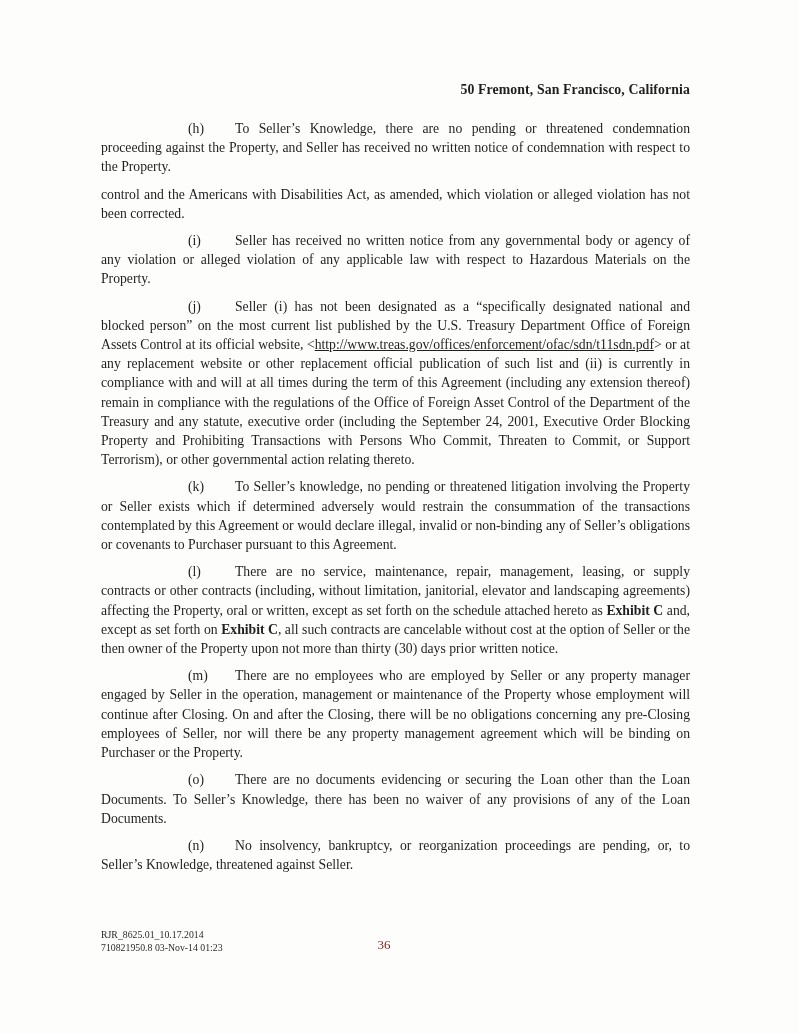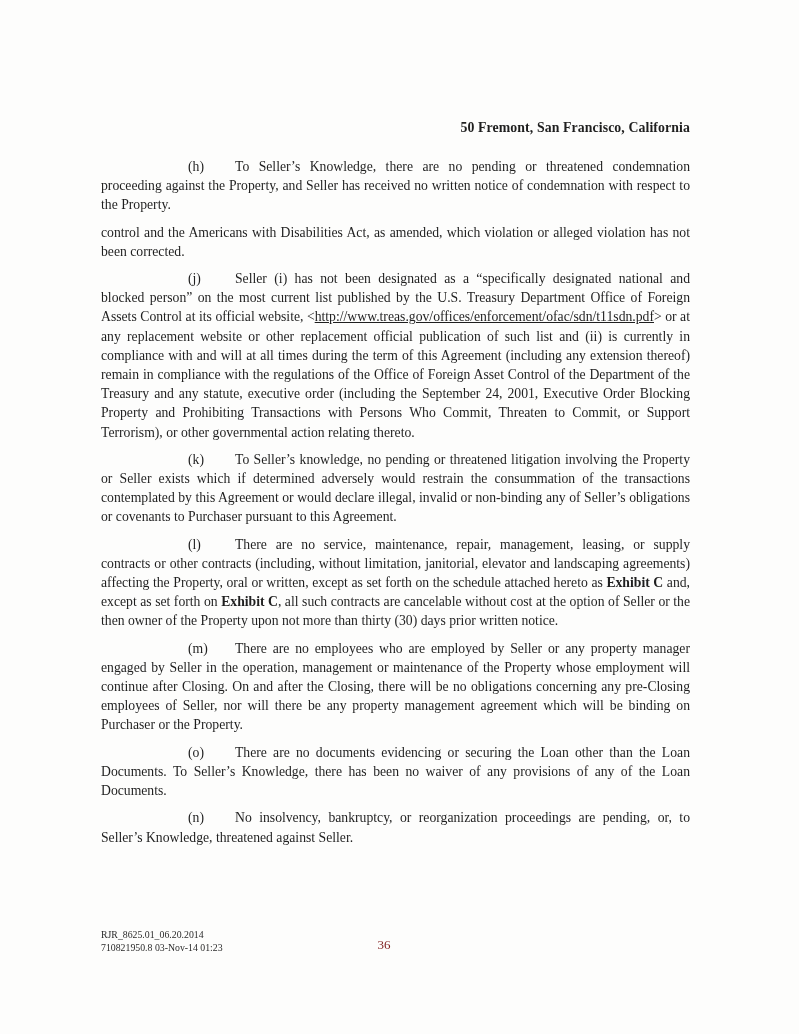--- a/index.html
+++ b/index.html
@@ -14,21 +14,21 @@
     background: #fdfdfc;
     overflow: hidden;
     font-family: "Liberation Serif", "DejaVu Serif", serif;
     color: #1f1f1f;
   }
   .content {
     position: absolute;
     left: 101px;
     top: 0;
     width: 589px;
-    padding-top: 118px;
+    padding-top: 80px;
   }
   .doc-header {
     text-align: right;
     font-weight: bold;
     font-size: 13.8px;
     line-height: 19px;
     margin: 0 0 20px 0;
     letter-spacing: 0.1px;
   }
   .para {
@@ -75,34 +75,35 @@
 
 <div class="page">
   <div class="content">
 
     <p class="doc-header">50 Fremont, San Francisco, California</p>
 
     <p class="para indent"><span class="plabel">(h)</span><span>To Seller’s Knowledge, there are no pending or threatened condemnation proceeding against the Property, and Seller has received no written notice of condemnation with respect to the Property.</span></p>
 
     <p class="para"><span>control and the Americans with Disabilities Act, as amended, which violation or alleged violation has not been corrected.</span></p>
 
+    <p class="para indent"><span class="plabel">(i)</span><span>Seller has received no written notice from any governmental body or agency of any violation or alleged violation of any applicable law with respect to Hazardous Materials on the Property.</span></p>
 
     <p class="para indent"><span class="plabel">(j)</span><span>Seller (i) has not been designated as a “specifically designated national and blocked person” on the most current list published by the U.S. Treasury Department Office of Foreign Assets Control at its official website, &lt;</span><span class="u">http://www.treas.gov/offices/enforcement/ofac/sdn/t11sdn.pdf</span><span>&gt; or at any replacement website or other replacement official publication of such list and (ii) is currently in compliance with and will at all times during the term of this Agreement (including any extension thereof) remain in compliance with the regulations of the Office of Foreign Asset Control of the Department of the Treasury and any statute, executive order (including the September 24, 2001, Executive Order Blocking Property and Prohibiting Transactions with Persons Who Commit, Threaten to Commit, or Support Terrorism), or other governmental action relating thereto.</span></p>
 
     <p class="para indent"><span class="plabel">(k)</span><span>To Seller’s knowledge, no pending or threatened litigation involving the Property or Seller exists which if determined adversely would restrain the consummation of the transactions contemplated by this Agreement or would declare illegal, invalid or non-binding any of Seller’s obligations or covenants to Purchaser pursuant to this Agreement.</span></p>
 
     <p class="para indent"><span class="plabel">(l)</span><span>There are no service, maintenance, repair, management, leasing, or supply contracts or other contracts (including, without limitation, janitorial, elevator and landscaping agreements) affecting the Property, oral or written, except as set forth on the schedule attached hereto as </span><span class="bu">Exhibit C</span><span> and, except as set forth on </span><span class="bu">Exhibit C</span><span>, all such contracts are cancelable without cost at the option of Seller or the then owner of the Property upon not more than thirty (30) days prior written notice.</span></p>
 
     <p class="para indent"><span class="plabel">(m)</span><span>There are no employees who are employed by Seller or any property manager engaged by Seller in the operation, management or maintenance of the Property whose employment will continue after Closing. On and after the Closing, there will be no obligations concerning any pre-Closing employees of Seller, nor will there be any property management agreement which will be binding on Purchaser or the Property.</span></p>
 
     <p class="para indent"><span class="plabel">(o)</span><span>There are no documents evidencing or securing the Loan other than the Loan Documents. To Seller’s Knowledge, there has been no waiver of any provisions of any of the Loan Documents.</span></p>
 
     <p class="para indent"><span class="plabel">(n)</span><span>No insolvency, bankruptcy, or reorganization proceedings are pending, or, to Seller’s Knowledge, threatened against Seller.</span></p>
 
   </div>
 
   <div class="footer-left">
-    <div>RJR_8625.01_06.20.2014</div>
+    <div>RJR_8625.01_10.17.2014</div>
     <div>710821950.8 03-Nov-14 01:23</div>
   </div>
 
   <div class="page-num">36</div>
 </div>
 
 </body></html>

